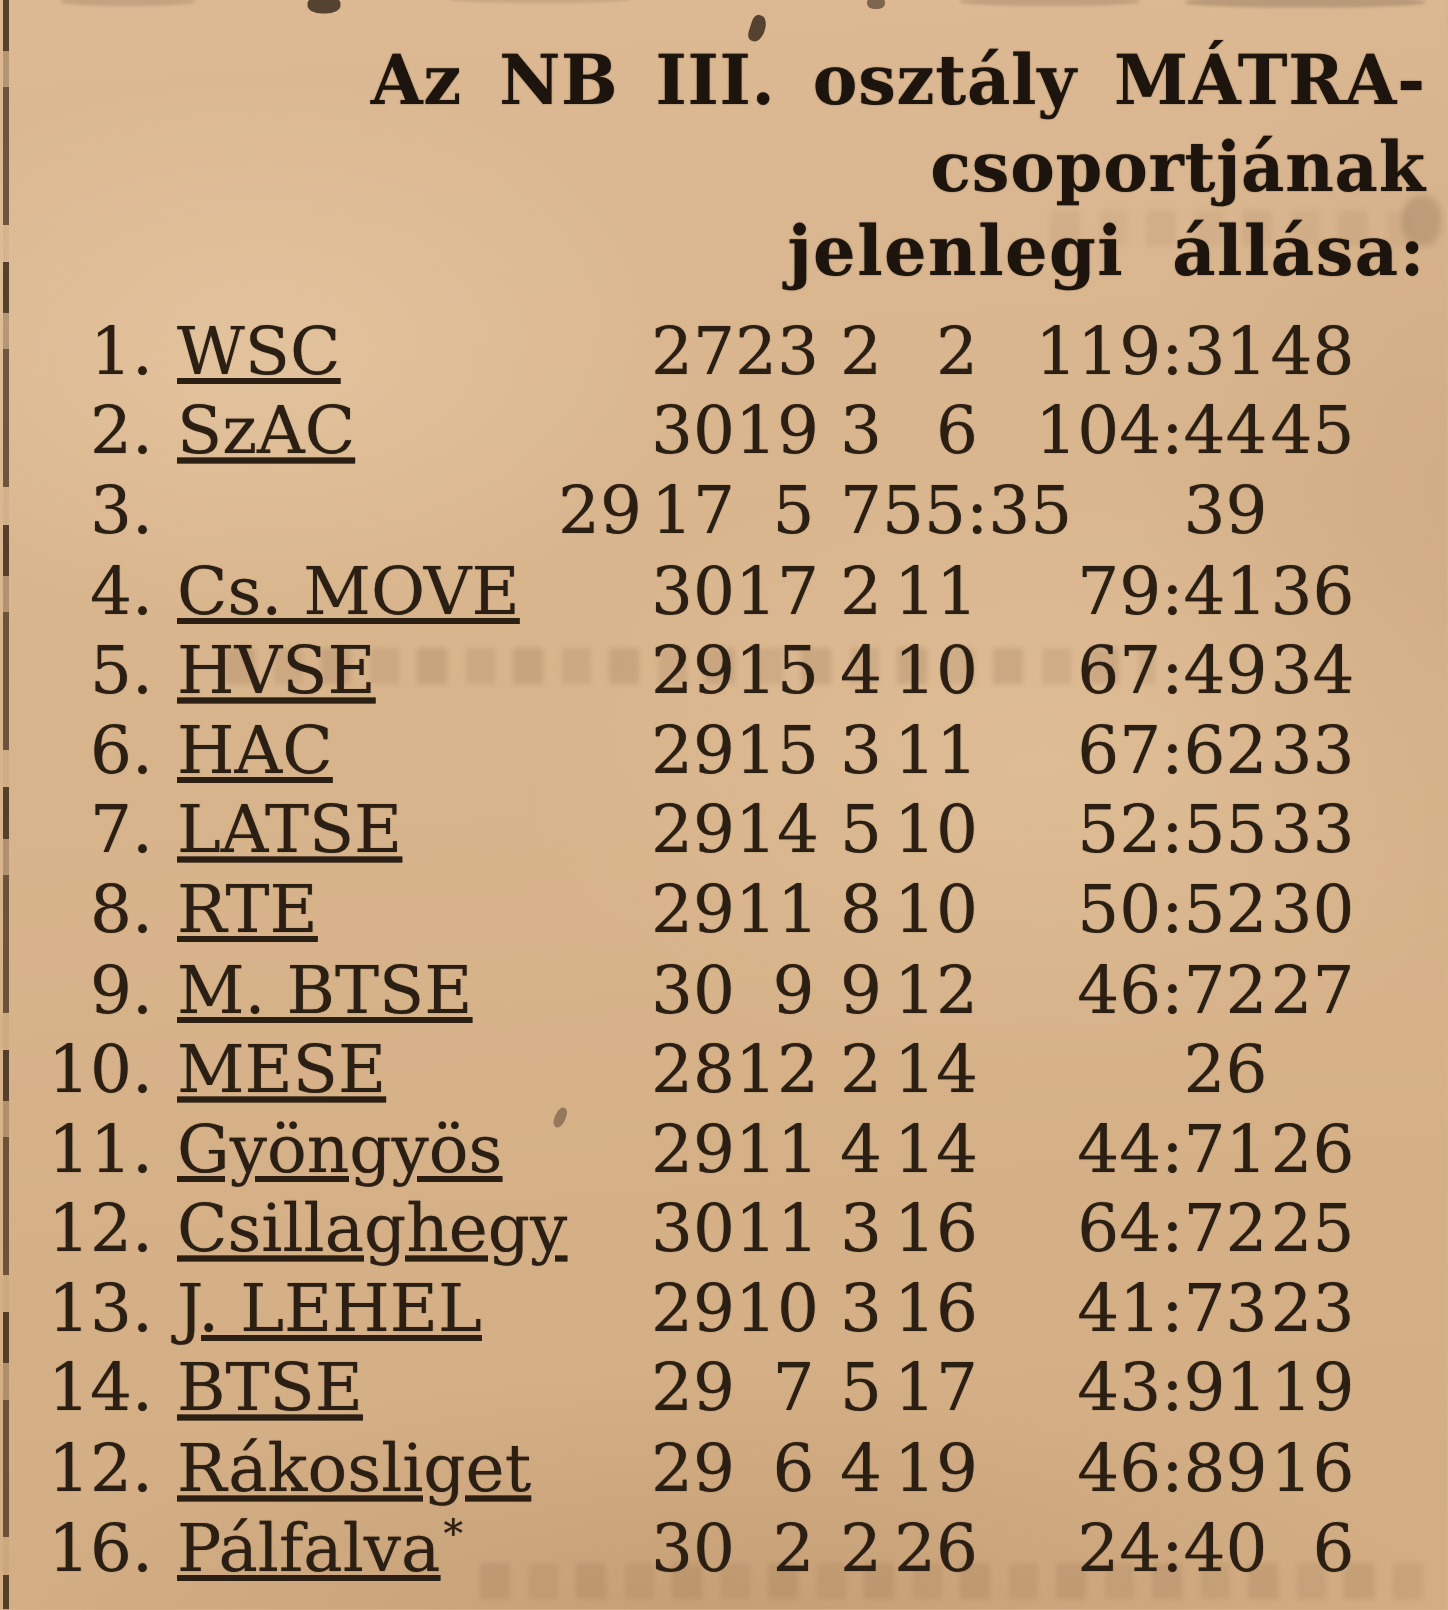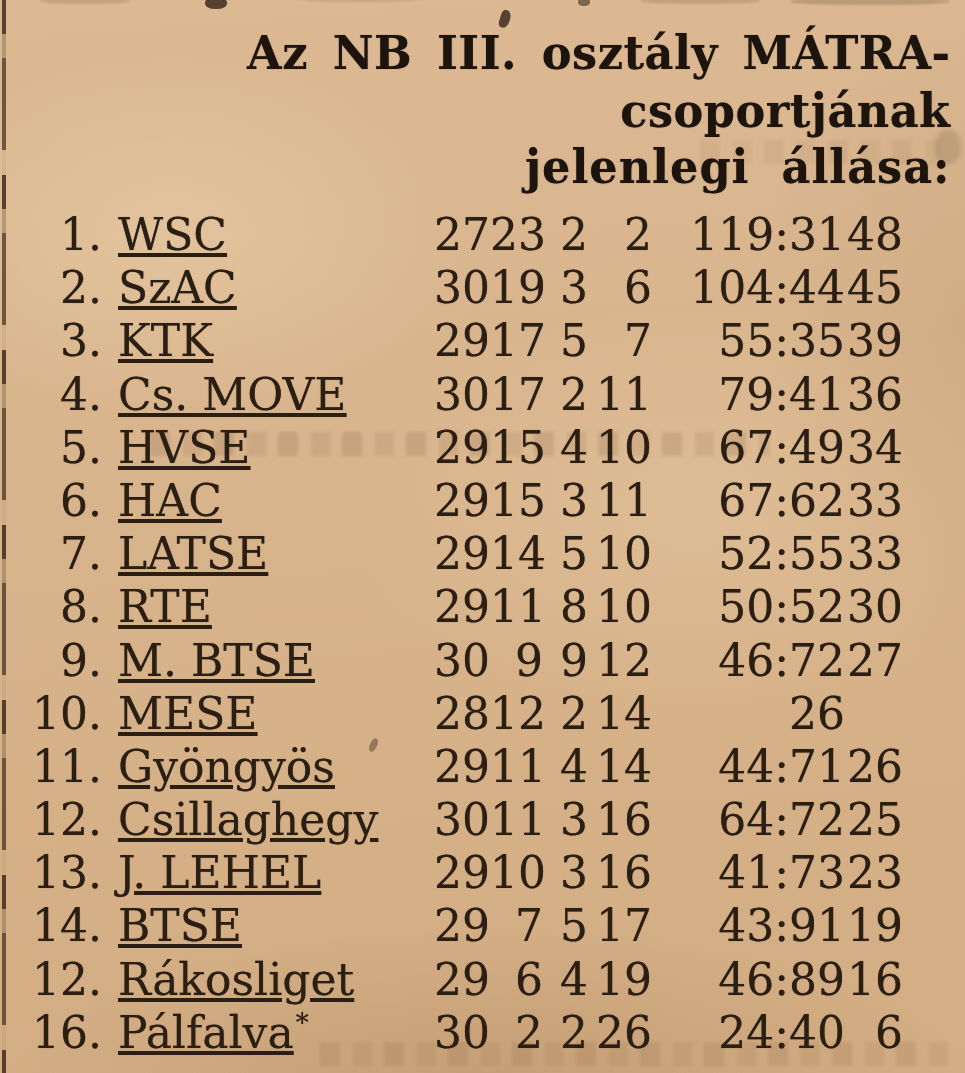--- a/index.html
+++ b/index.html
@@ -145,21 +145,20 @@
     <span class="cell-team"><span>SzAC</span><span class="marker"></span></span>
     <span class="num">30</span>
     <span class="num">19</span>
     <span class="num">3</span>
     <span class="num">6</span>
     <span class="num">104:44</span>
     <span class="num">45</span>
   </div>
       <div class="row">
     <span class="cell-rank">3.</span>
-    <span class="cell-team"><span>KTK</span><span class="marker"></span></span>
     <span class="num">29</span>
     <span class="num">17</span>
     <span class="num">5</span>
     <span class="num">7</span>
     <span class="num">55:35</span>
     <span class="num">39</span>
   </div>
       <div class="row">
     <span class="cell-rank">4.</span>
     <span class="cell-team"><span>Cs. MOVE</span><span class="marker"></span></span>

